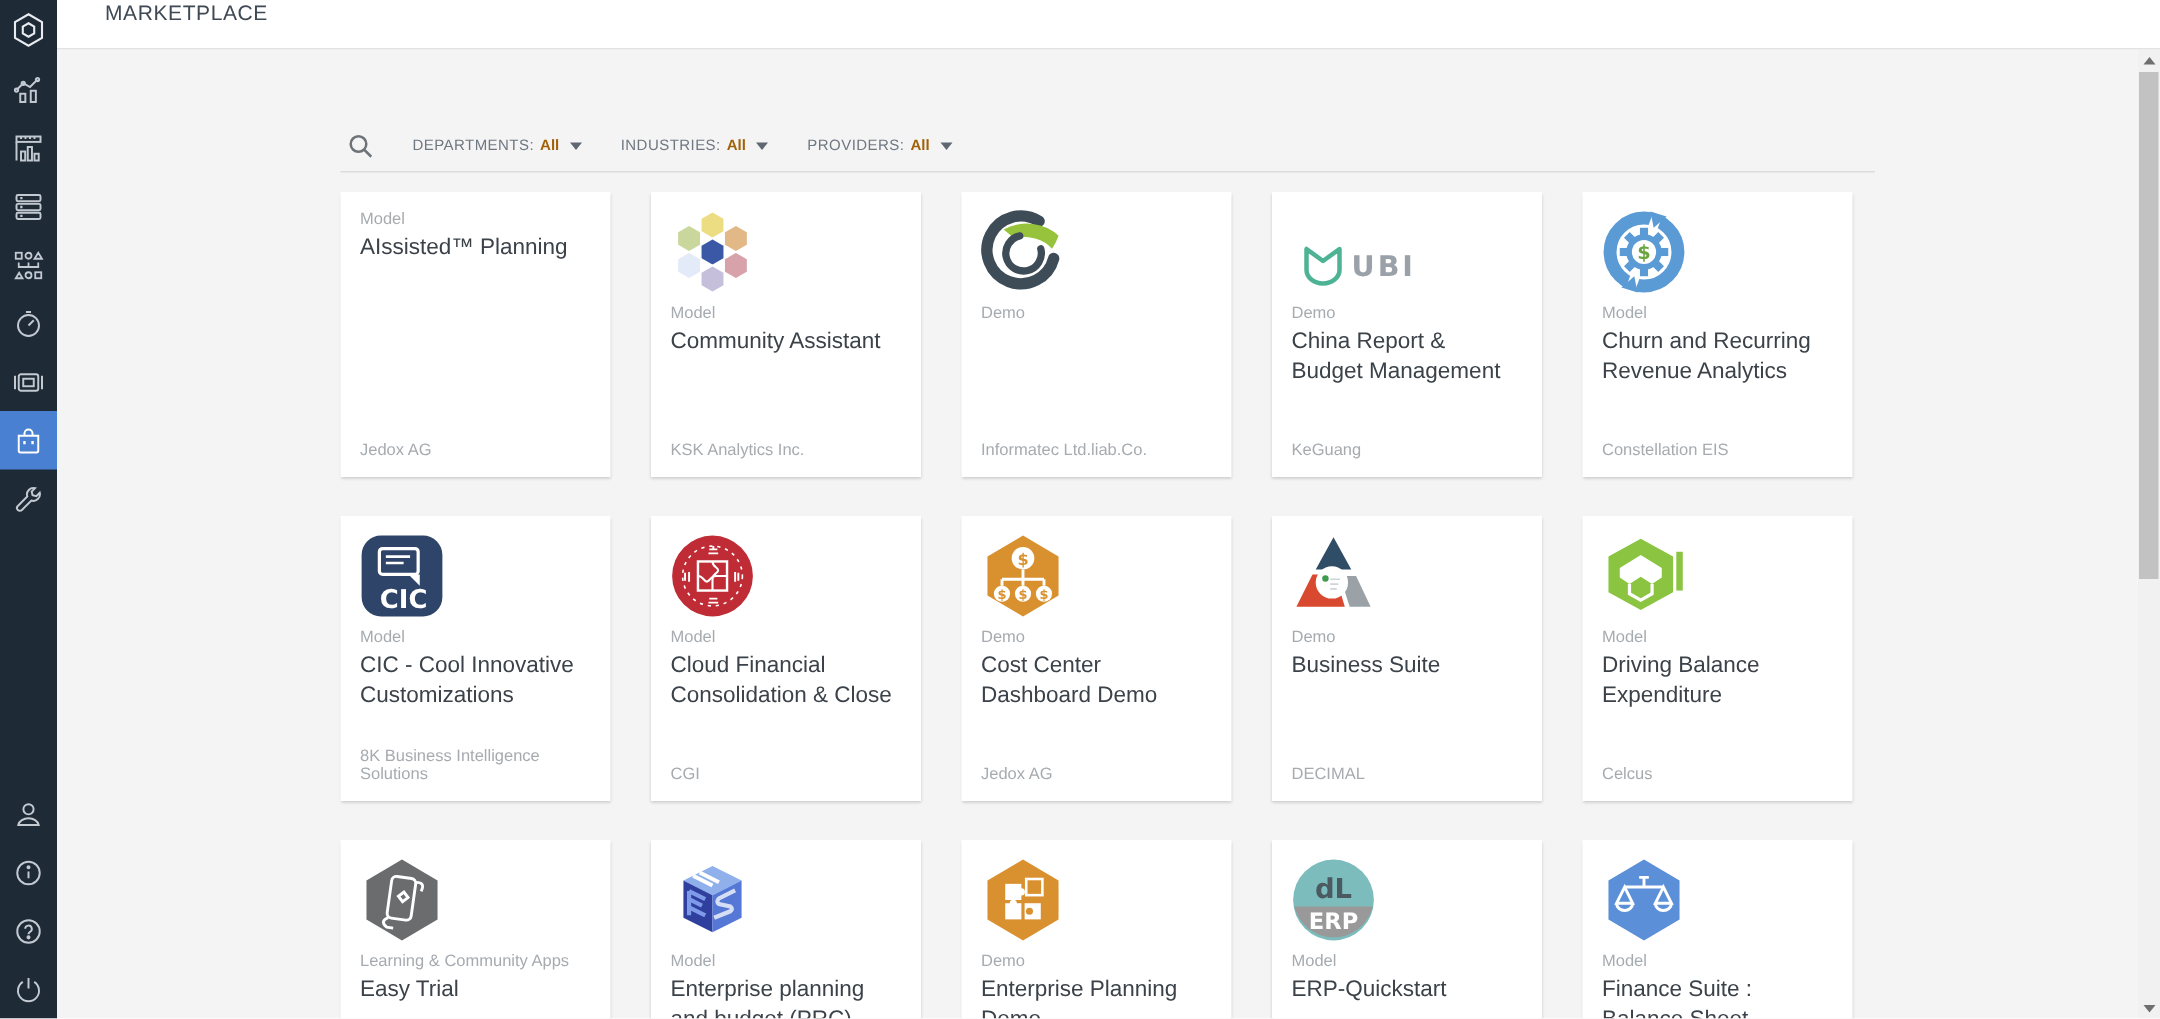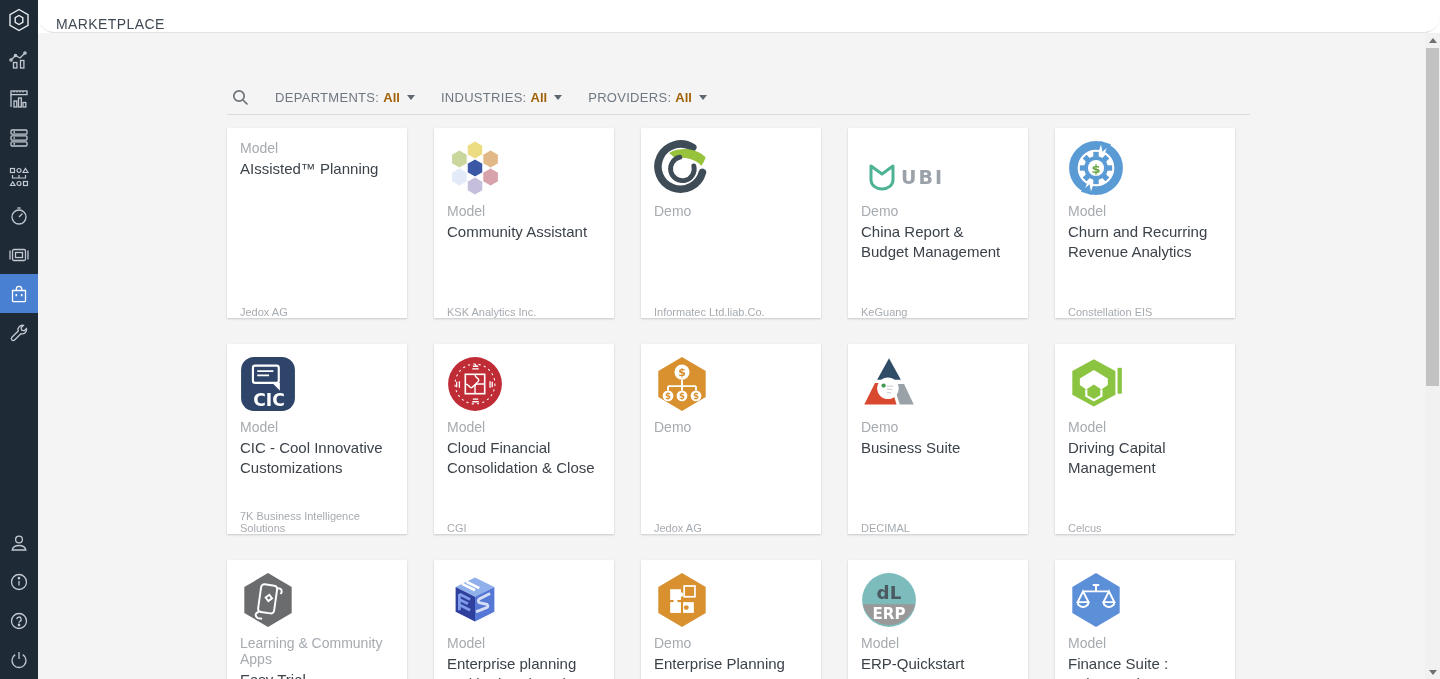--- a/index.html
+++ b/index.html
@@ -11,46 +11,46 @@
   .sidebar { position:absolute; left:0; top:0; width:38px; height:679px;
              background:#1f2a37; display:flex; flex-direction:column; align-items:stretch; z-index:5; }
   .side-logo { height:40px; display:flex; align-items:center; justify-content:center; }
   .side-item { height:39px; display:flex; align-items:center; justify-content:center; cursor:pointer; }
   .side-item.active { background:#4a80d1; }
   .side-item svg, .side-logo svg { display:block; }
   .side-spacer { flex:1; }
 
   
   .header { position:absolute; left:38px; top:0; right:0; height:33px; background:#fff;
-            border-bottom:1px solid #e2e2e2; display:flex; align-items:flex-end; padding-left:18px; z-index:4;border-radius:16px; }
+            border-bottom:1px solid #e2e2e2; display:flex; align-items:flex-start; padding-left:32px; z-index:4; }
   .header-title { font-size:14px; color:#3f4954; letter-spacing:0.4px; }
 
   
   .content { position:absolute; left:38px; top:33px; width:1387px; height:646px;
              background:#f4f4f5; overflow:hidden; }
   .inner { margin-left:189px; width:1023px; }
 
   .filter-bar { display:flex; align-items:center; height:34px; margin-top:48px;
                 border-bottom:1px solid #dcdcdc; }
   .search-btn { display:flex; align-items:center; margin-left:5px; cursor:pointer; }
-  .dropdown { display:flex; align-items:center; cursor:pointer; margin-left:26px; font-size:13px; }
+  .dropdown { display:flex; align-items:center; cursor:pointer; margin-left:26px; font-size:10px; }
   .dropdown:first-of-type { margin-left:23px; }
   .dd-label { color:#6f7780; letter-spacing:0.3px; }
   .dd-value { color:#a16207; font-weight:bold; margin-left:4px; }
   .caret { width:0; height:0; border-left:4.5px solid transparent; border-right:4.5px solid transparent;
            border-top:5px solid #5f6770; margin-left:7px; }
 
   .grid { margin-top:13px; display:grid; grid-template-columns:repeat(5,180px);
           column-gap:27px; row-gap:26px; }
   .card { position:relative; width:180px; height:190px; background:#fff;
           box-shadow:0 1px 2px rgba(0,0,0,0.18); padding:12px 13px; cursor:pointer; }
   .card-icon { height:56px; margin-bottom:7px; }
-  .card-cat { font-size:14px; color:#a6abb0; }
+  .card-cat { font-size:11px; color:#a6abb0; }
   .card-title { font-size:15px; line-height:20px; color:#3b4249; margin-top:3px; }
-  .card-provider { position:absolute; left:13px; bottom:0; font-size:11px; color:#a6abb0; }
+  .card-provider { position:absolute; left:13px; bottom:12px; font-size:11px; color:#a6abb0; }
 
   
   .scrollbar { position:absolute; right:0; top:33px; width:15px; height:646px; background:#f1f1f1; }
   .sb-thumb { position:absolute; top:15px; left:1px; width:13px; height:338px; background:#c2c2c2; }
   .sb-arrow { position:absolute; left:0; width:15px; height:14px; display:flex; align-items:center; justify-content:center; }
   .sb-arrow.up { top:0; } .sb-arrow.down { bottom:0; }
   .tri-up { width:0; height:0; border-left:4px solid transparent; border-right:4px solid transparent; border-bottom:5px solid #6f6f6f; }
   .tri-down { width:0; height:0; border-left:4px solid transparent; border-right:4px solid transparent; border-top:5px solid #6f6f6f; }
 
   svg text { font-family:"DejaVu Sans", sans-serif; }
@@ -270,21 +270,21 @@
             <svg width="56" height="56" viewBox="0 0 52 52">
               <rect x="1" y="1" width="50" height="50" rx="12" fill="#2e4468"></rect>
               <rect x="12" y="9" width="24" height="16" rx="2" fill="none" stroke="#fff" stroke-width="2"></rect>
               <path d="M16 14 h15 M16 18 h11" stroke="#fff" stroke-width="1.6"></path>
               <polygon points="30,25 37,32 37,25" fill="#fff"></polygon>
               <text x="27" y="46" text-anchor="middle" fill="#fff" font-size="16" font-weight="bold">CIC</text>
             </svg>
           </div>
           <div class="card-cat">Model</div>
           <div class="card-title">CIC - Cool Innovative Customizations</div>
-          <div class="card-provider">7K Business Intelligence Solutions</div>
+          <div class="card-provider">8K Business Intelligence Solutions</div>
         </div>
 
         <div class="card">
           <div class="card-icon">
             <svg width="56" height="56" viewBox="0 0 52 52">
               <circle cx="26" cy="26" r="25" fill="#c02c36"></circle>
               <circle cx="26" cy="26" r="18.5" fill="none" stroke="#fff" stroke-width="1" stroke-dasharray="2 3"></circle>
               <rect x="17" y="17" width="18" height="18" fill="none" stroke="#fff" stroke-width="1.5"></rect>
               <path d="M26 17 c0 3.5 3.5 3.5 3.5 5.5 s-3.5 2 -3.5 5.5 v7" stroke="#fff" stroke-width="1.3" fill="none"></path>
               <path d="M17 26 c3.5 0 3.5 3.5 5.5 3.5 s2 -3.5 5.5 -3.5 h7" stroke="#fff" stroke-width="1.3" fill="none"></path>
@@ -308,20 +308,21 @@
               <path d="M26 22 v6 M13 28 h26 M13 28 v4 M26 28 v4 M39 28 v4" stroke="#fff" stroke-width="1.8" fill="none"></path>
               <circle cx="13" cy="37" r="5" fill="#fff"></circle>
                 <circle cx="26" cy="37" r="5" fill="#fff"></circle>
                 <circle cx="39" cy="37" r="5" fill="#fff"></circle>
               <text x="13" y="40" text-anchor="middle" font-size="8" font-weight="bold" fill="#d9902f">$</text>
               <text x="26" y="40" text-anchor="middle" font-size="8" font-weight="bold" fill="#d9902f">$</text>
               <text x="39" y="40" text-anchor="middle" font-size="8" font-weight="bold" fill="#d9902f">$</text>
             </svg>
           </div>
           <div class="card-cat">Demo</div>
+          <div class="card-title">Cost Center Dashboard Demo</div>
           <div class="card-provider">Jedox AG</div>
         </div>
 
         <div class="card">
           <div class="card-icon">
             <svg width="56" height="56" viewBox="0 0 52 52">
               <polygon points="26,2 37,22 15,22" fill="#2f4d66"></polygon>
               <polygon points="13,25 27,25 33,45 3,45" fill="#d8492f"></polygon>
               <polygon points="30,26 40,26 49,45 36,45" fill="#9aa2a8"></polygon>
               <circle cx="25" cy="30" r="10" fill="#fff"></circle>
@@ -337,21 +338,21 @@
         <div class="card">
           <div class="card-icon">
             <svg width="56" height="56" viewBox="0 0 52 52">
               <polygon points="24,3 44,14 44,36 24,47 4,36 4,14" fill="#8ac440"></polygon>
               <rect x="46" y="11" width="4" height="24" fill="#8ac440"></rect>
               <path d="M11 21 L24 13 L37 21 L37 27 L31 31 L24 26.5 L17 31 L11 27 Z" fill="#fff"></path>
               <path d="M17 31 v6 l7 4 7 -4 v-6" fill="none" stroke="#fff" stroke-width="2"></path>
             </svg>
           </div>
           <div class="card-cat">Model</div>
-          <div class="card-title">Driving Capital Management</div>
+          <div class="card-title">Driving Balance Expenditure</div>
           <div class="card-provider">Celcus</div>
         </div>
 
         <div class="card">
           <div class="card-icon">
             <svg width="56" height="56" viewBox="0 0 52 52">
               <polygon points="26,1 48,14 48,38 26,51 4,38 4,14" fill="#6a6c6e"></polygon>
               <g transform="rotate(8 26 26)" fill="none" stroke="#fff" stroke-width="1.8">
                 <rect x="18" y="12" width="15" height="26" rx="3"></rect>
                 <path d="M33 14 q6 -1 4 5"></path>

